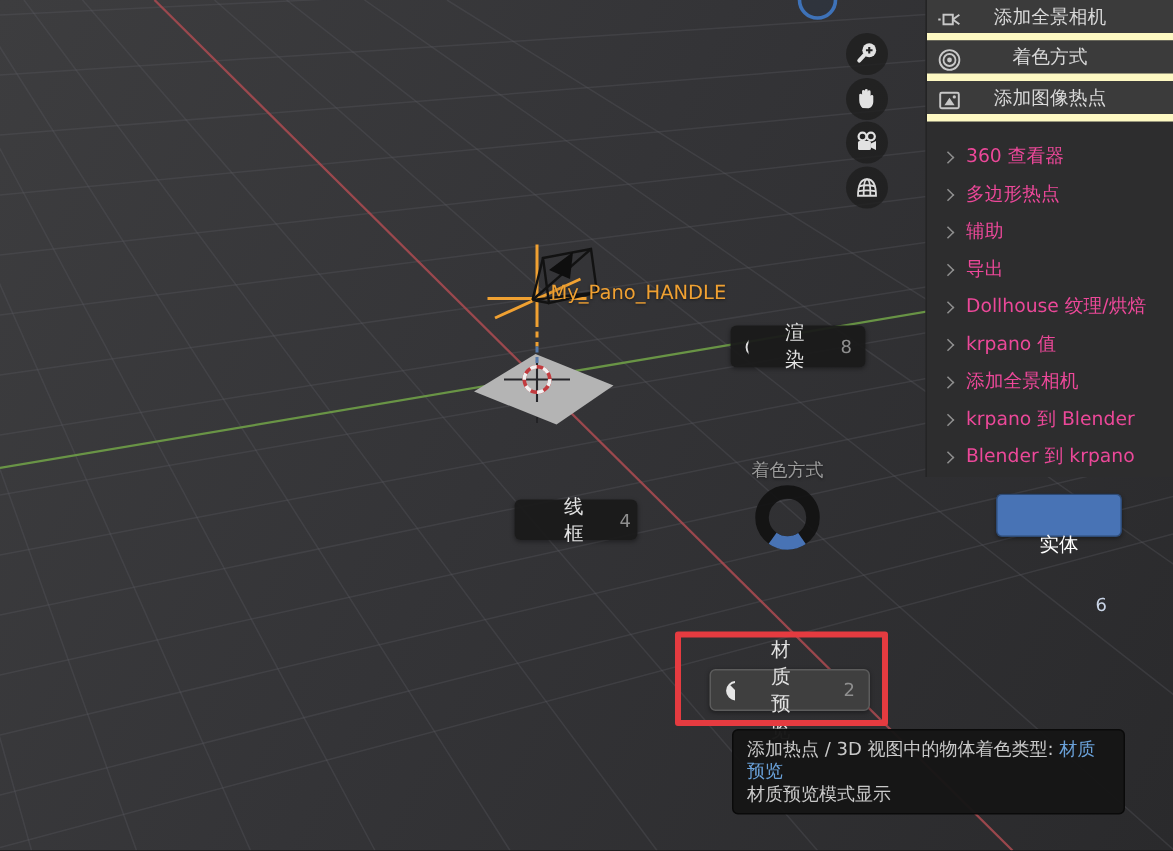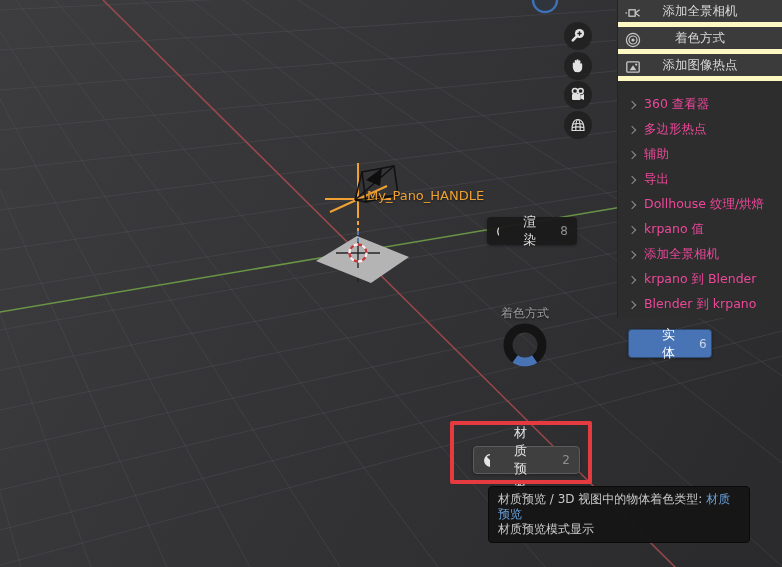--- a/index.html
+++ b/index.html
@@ -167,22 +167,31 @@
 
   <div class="pie-btn" style="left:487px;top:217px;width:90px;height:28px;">
     <svg width="15" height="15">
       <circle cx="7.5" cy="7.5" r="5.8" fill="none" stroke="#dedede" stroke-width="1.3"></circle>
       <path d="M4.4,6.2 A3.6,3.6 0 0 1 8.2,3.9" fill="none" stroke="#dedede" stroke-width="1.2"></path>
     </svg>
     <span>渲染</span>
     <span class="key">8</span>
   </div>
 
-
-  <div class="pie-btn solid" style="left:628px;top:329px;width:84px;height:29px;">
+  <div class="pie-btn" style="left:343px;top:333px;width:82px;height:27px;">
+    <svg width="15" height="15">
+      <circle cx="7.5" cy="7.5" r="5.8" fill="none" stroke="#dedede" stroke-width="1.3"></circle>
+      <line x1="1.7" y1="7.5" x2="13.3" y2="7.5" stroke="#dedede" stroke-width="1.1"></line>
+      <line x1="7.5" y1="1.7" x2="7.5" y2="13.3" stroke="#dedede" stroke-width="1.1"></line>
+    </svg>
+    <span>线框</span>
+    <span class="key">4</span>
+  </div>
+
+  <div class="pie-btn solid" style="left:664px;top:329px;width:84px;height:29px;flex-direction:column;">
     <svg width="15" height="15">
       <circle cx="7.5" cy="7.5" r="6" fill="#ffffff"></circle>
     </svg>
     <span>实体</span>
     <span class="key">6</span>
   </div>
 
   <div class="pie-btn matprev" style="left:473px;top:446px;width:107px;height:28px;">
     <svg width="15" height="15">
       <circle cx="7.5" cy="7.5" r="5.8" fill="none" stroke="#e6e6e6" stroke-width="1.3"></circle>
@@ -254,17 +263,17 @@
       <div class="sb-item">
           <span class="chev"></span>
           <span>Blender 到 krpano</span>
         </div>
     </div>
   </div>
 
   <div class="hl-box"></div>
 
   <div class="tooltip">
-    <div><span>材质预览 / 3D 视图中的物体着色类型:</span> <span class="link">材质预览</span></div>
+    <div><span>添加热点 / 3D 视图中的物体着色类型:</span> <span class="link">材质预览</span></div>
     <div>材质预览模式显示</div>
   </div>
 
 </div>
 
 </body></html>

